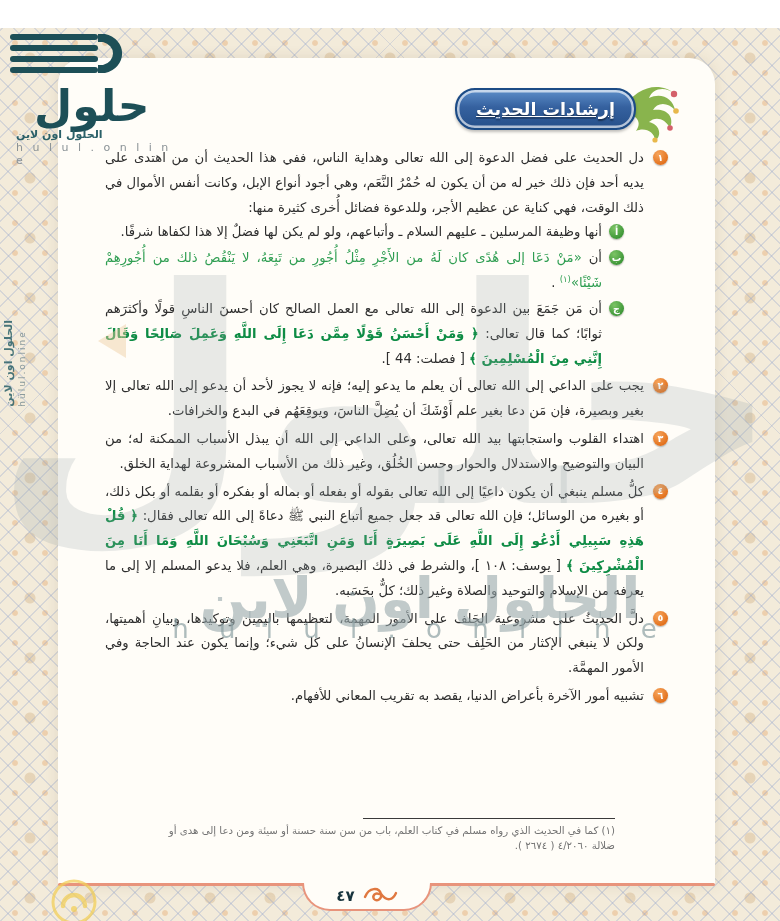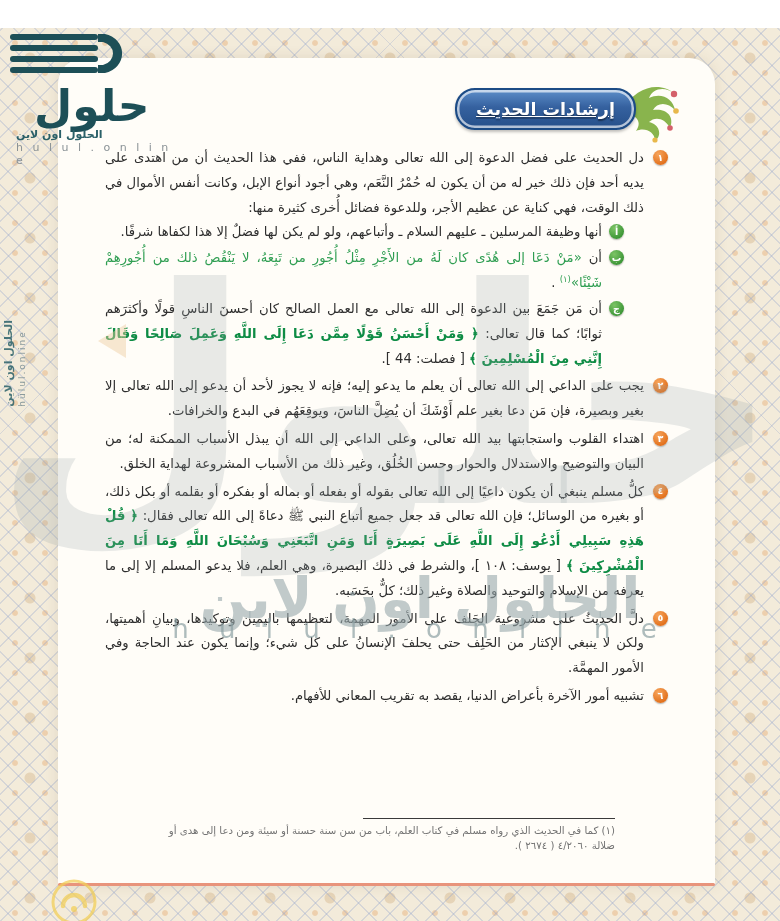--- a/index.html
+++ b/index.html
@@ -192,20 +192,27 @@
     </div>
 
   </div>
 
   <div class="footnote">
     <div class="footnote-rule"></div>
     <p class="footnote-text">(١) كما في الحديث الذي رواه مسلم في كتاب العلم، باب من سن سنة حسنة أو سيئة ومن دعا إلى هدى أو ضلالة ٤/٢٠٦٠ ( ٢٦٧٤ ).</p>
   </div>
 
   <div class="bottom-rule"></div>
+  <div class="page-tab">
+    <span class="page-num">٤٧</span>
+    <svg width="36" height="22" viewBox="0 0 36 22">
+      <path d="M3 12 C7 2 17 2 19 9 C20 14 15 17 12 14 C10 11 13 7 17 9" stroke="#e07840" stroke-width="2.4" fill="none" stroke-linecap="round"></path>
+      <path d="M19 9 C25 17 31 15 34 8" stroke="#e07840" stroke-width="2.4" fill="none" stroke-linecap="round"></path>
+    </svg>
+  </div>
 
   <svg class="corner-badge" width="48" height="48" viewBox="0 0 48 48">
     <circle cx="24" cy="24" r="21" fill="none" stroke="#f2cf5a" stroke-width="3"></circle>
     <path d="M13 28 a11 11 0 1 1 22 0" stroke="#f2cf5a" stroke-width="4.5" fill="none" stroke-linecap="round"></path>
     <circle cx="24" cy="31" r="3" fill="#f2cf5a"></circle>
   </svg>
 
   <div class="wm wm-big">حلول</div>
   <div class="wm wm-line-ar">الحلول اون لاين</div>
   <div class="wm wm-line-en">h ü l u l . o n l i n e</div>

